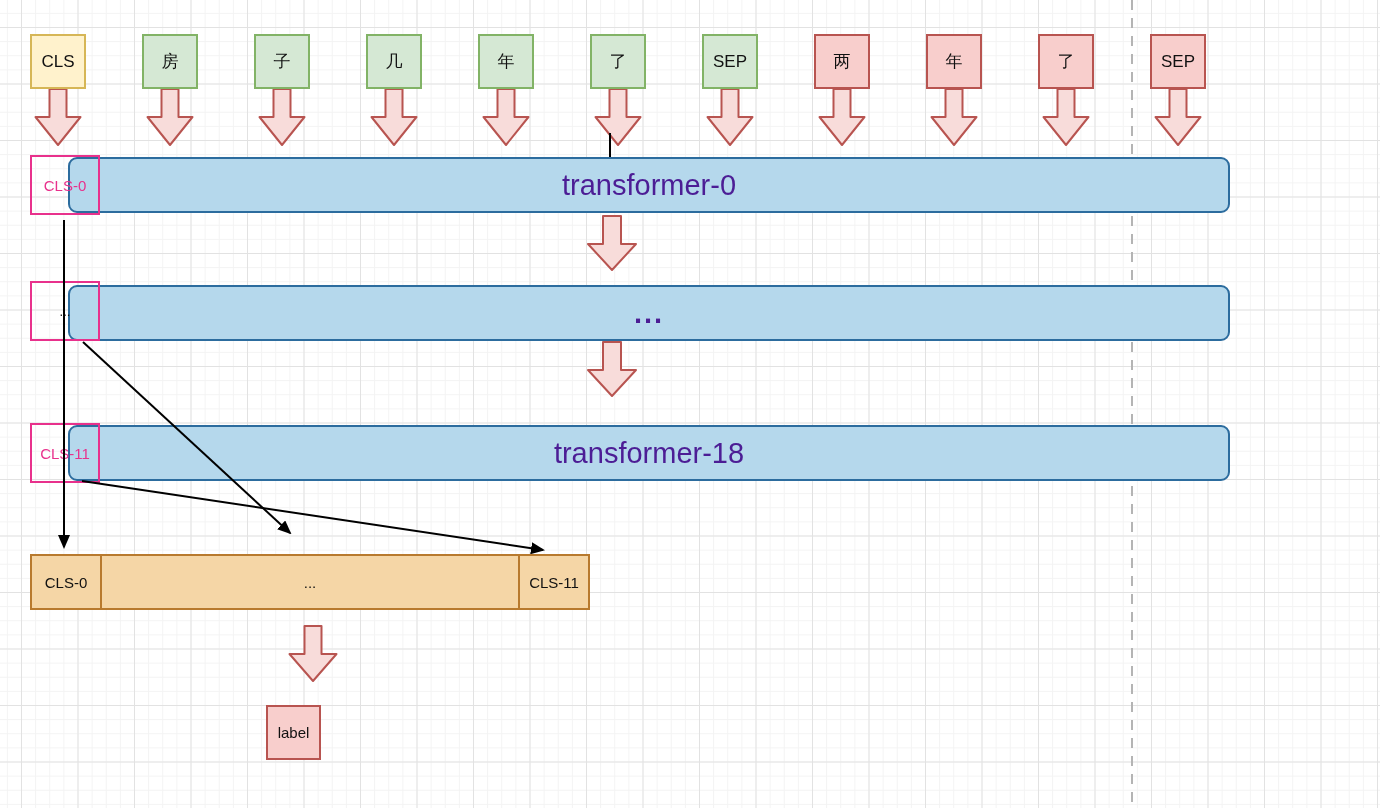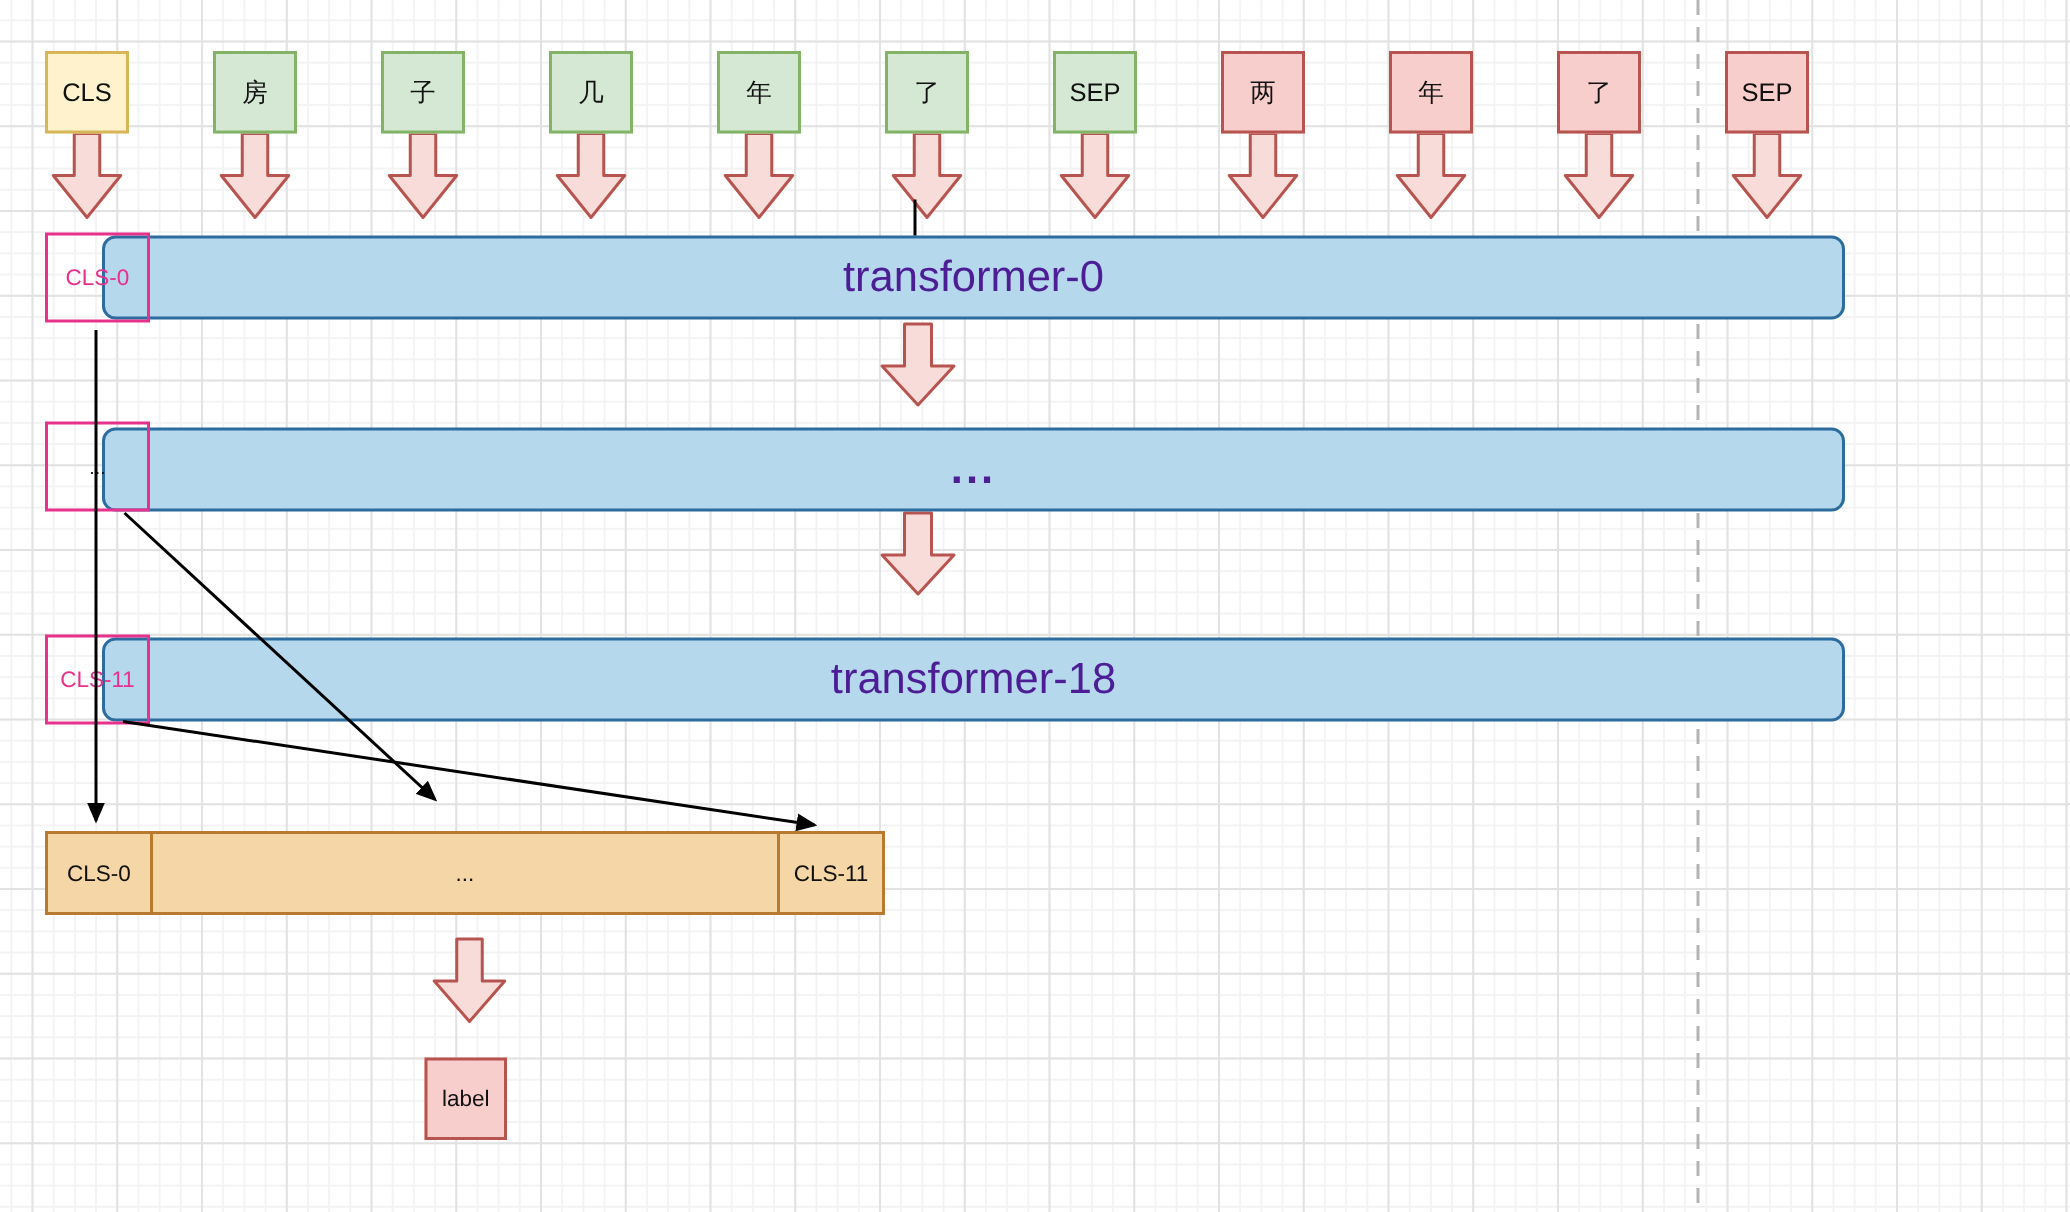--- a/index.html
+++ b/index.html
@@ -39,21 +39,21 @@
   .clsbox .tag-dots{font-size:13px;color:#111;}
   .pooled{
     left:30px;top:554px;width:560px;height:56px;border:2px solid #b87a2e;
     background:#f5d6a6;display:flex;z-index:2;color:#111;font-size:15px;
   }
   .pooled .cell{display:flex;align-items:center;justify-content:center;box-sizing:border-box;}
   .cell-left{width:70px;border-right:2px solid #b87a2e;}
   .cell-mid{flex:1;}
   .cell-right{width:70px;border-left:2px solid #b87a2e;}
   .labelbox{
-    left:283px;top:705px;width:55px;height:55px;background:#f8cecc;border:2px solid #b85450;
+    left:266px;top:705px;width:55px;height:55px;background:#f8cecc;border:2px solid #b85450;
     display:flex;align-items:center;justify-content:center;font-size:15px;color:#111;z-index:2;
   }
   svg.layer{position:absolute;left:0;top:0;z-index:1;}
   svg.layer-top{position:absolute;left:0;top:0;z-index:4;pointer-events:none;}
   .fat{fill:#f8dcda;stroke:#b85450;stroke-width:2;stroke-linejoin:round;}
   .conn{stroke:#000;stroke-width:2;fill:none;}
   .guide{stroke:#b4b4b4;stroke-width:2;stroke-dasharray:10 8;fill:none;}
 </style>
 </head>
 <body>

